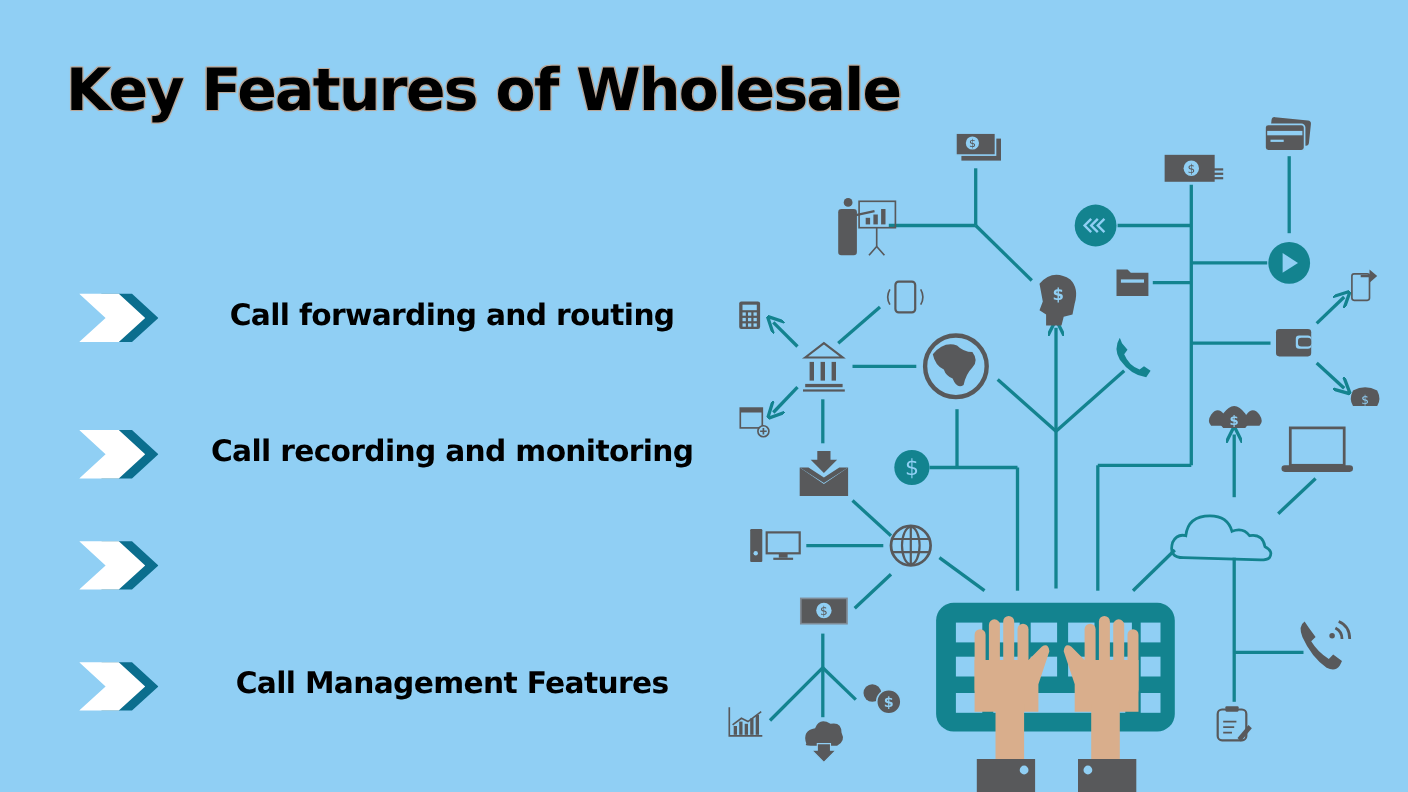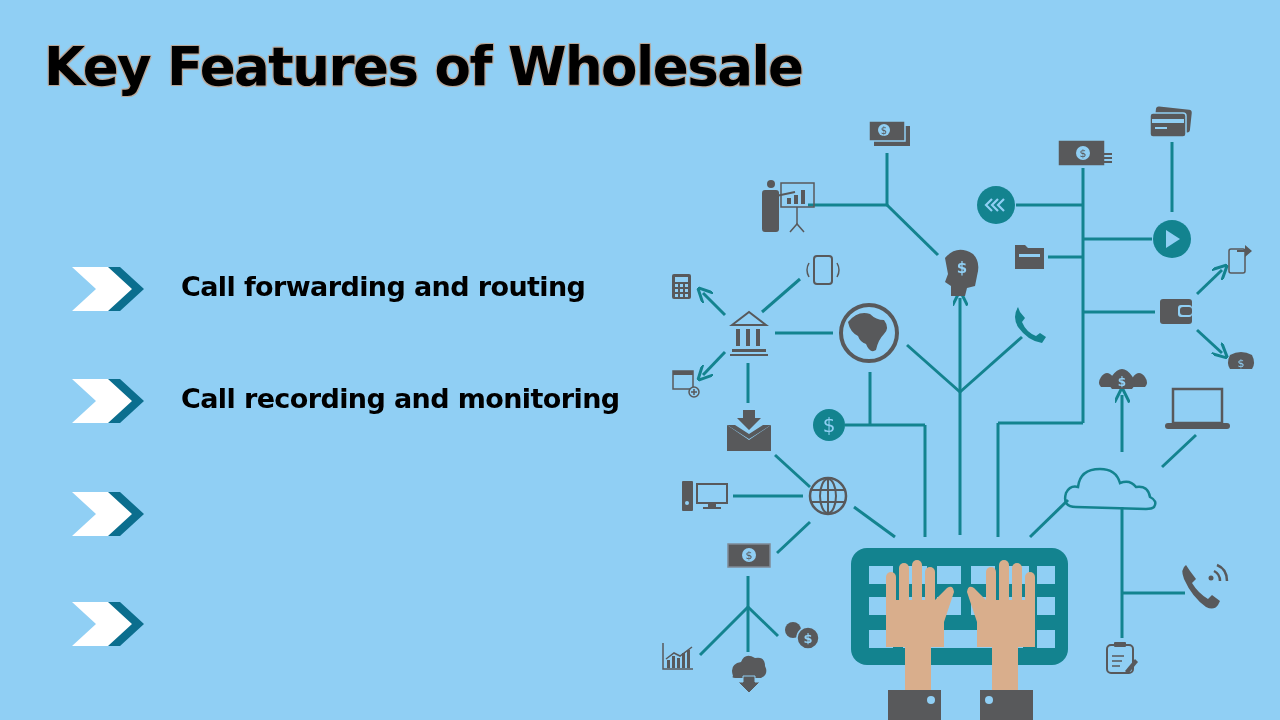--- a/index.html
+++ b/index.html
@@ -4,33 +4,33 @@
 <style>
   html, body { margin: 0; padding: 0; }
   body {
     width: 1280px; height: 720px; overflow: hidden;
     background: #90CFF4;
     font-family: "DejaVu Sans", sans-serif;
     position: relative;
   }
   .title {
     position: absolute; left: 44px; top: 36px;
-    margin: 0;
+    margin: 16px;
     font-family: "DejaVu Sans", sans-serif;
     font-weight: bold;
     font-size: 53px;
     line-height: 62px;
     letter-spacing: -1.5px;
     color: #000;
     text-shadow: 0 0 2px #b9a89a, 1px 1px 0 #b9a89a, -1px -1px 0 #b9a89a, 1px -1px 0 #b9a89a, -1px 1px 0 #b9a89a;
   }
   .title span { display: block; }
   .feature {
     position: absolute; left: 72px;
-    display: flex; align-items: flex-start;
+    display: flex; align-items: flex-start; text-align: center;
   }
   .feature .chev { width: 72px; height: 48px; flex: none; }
   .feature .label {
     margin-left: 37px;
     font-family: "DejaVu Sans", sans-serif;
     font-weight: bold;
     font-size: 27px;
     line-height: 43px;
     letter-spacing: -0.6px;
     color: #000;
@@ -46,40 +46,41 @@
 </h1>
 
 <div class="feature" style="top:265px">
   <svg class="chev" viewBox="0 0 72 48">
     <polygon points="20,2 48,2 72,24 48,46 20,46 44,24" fill="#0B6E8E"></polygon>
     <polygon points="0,2 36,2 60,24 36,46 0,46 24,24" fill="#FFFFFF"></polygon>
   </svg>
   <div class="label">Call forwarding and routing</div>
 </div>
 
-<div class="feature" style="top:377px">
+<div class="feature" style="top:389px">
   <svg class="chev" viewBox="0 0 72 48">
     <polygon points="20,2 48,2 72,24 48,46 20,46 44,24" fill="#0B6E8E"></polygon>
     <polygon points="0,2 36,2 60,24 36,46 0,46 24,24" fill="#FFFFFF"></polygon>
   </svg>
   <div class="label">Call recording and monitoring</div>
 </div>
 
 <div class="feature" style="top:490px">
   <svg class="chev" viewBox="0 0 72 48">
     <polygon points="20,2 48,2 72,24 48,46 20,46 44,24" fill="#0B6E8E"></polygon>
     <polygon points="0,2 36,2 60,24 36,46 0,46 24,24" fill="#FFFFFF"></polygon>
   </svg>
 </div>
 
 <div class="feature" style="top:600px">
   <svg class="chev" viewBox="0 0 72 48">
     <polygon points="20,2 48,2 72,24 48,46 20,46 44,24" fill="#0B6E8E"></polygon>
     <polygon points="0,2 36,2 60,24 36,46 0,46 24,24" fill="#FFFFFF"></polygon>
   </svg>
+  <div class="label">Call Management Features</div>
 </div>
 
 <svg class="illus" viewBox="650 90 630 630">
   <defs>
     <marker id="arr" viewBox="0 0 10 10" refX="5" refY="5" markerWidth="5" markerHeight="5" orient="auto-start-reverse">
       <path d="M0,0 L10,5 L0,10" fill="none" stroke="#13838F" stroke-width="2"></path>
     </marker>
   </defs>
 
   <g stroke="#13838F" stroke-width="3" fill="none" stroke-linecap="butt">

